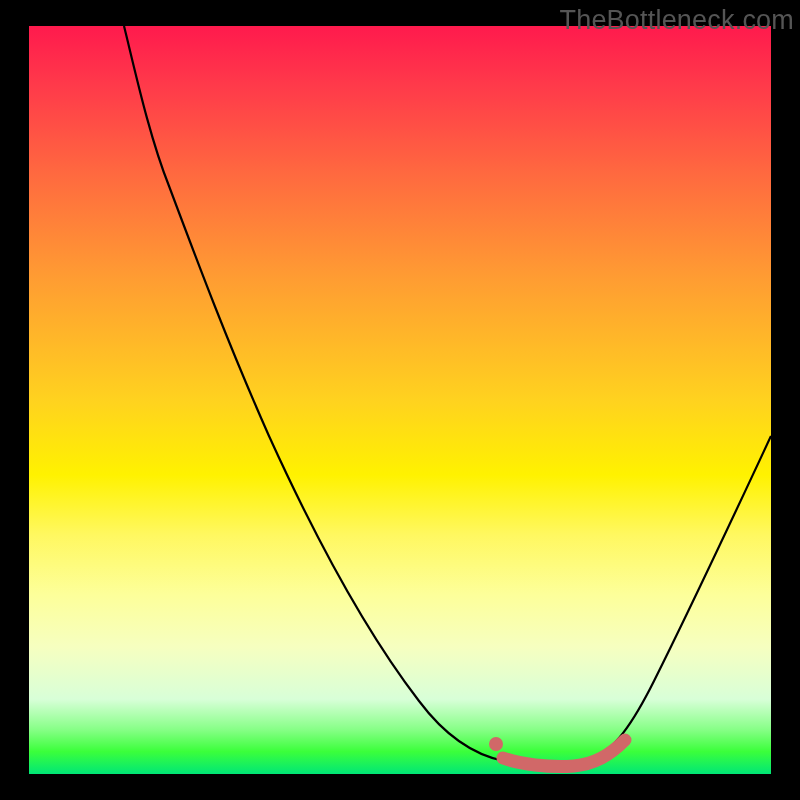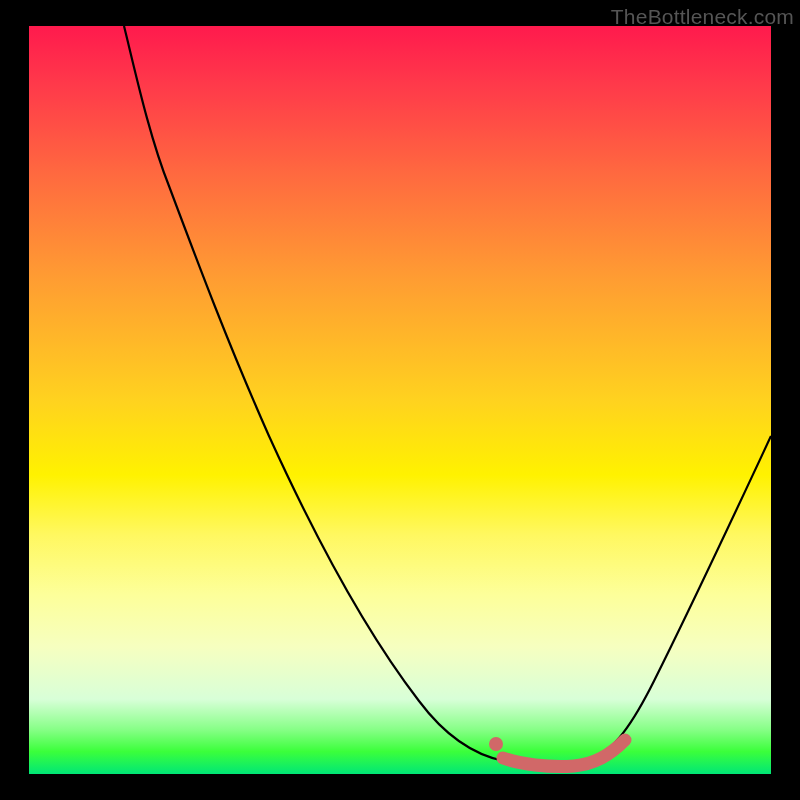--- a/index.html
+++ b/index.html
@@ -31,21 +31,21 @@
       #88ff88 94%,
       #3bff3b 97%,
       #00e676 100%
     );
   }
   .watermark {
     position: absolute;
     right: 6px;
     top: 5px;
     color: #555;
-    font-size: 21px;
+    font-size: 27px;
     font-weight: 500;
     letter-spacing: 0.2px;
   }
   svg.curve, svg.marker {
     position: absolute;
     left: 0;
     top: 0;
   }
 </style>
 </head>

